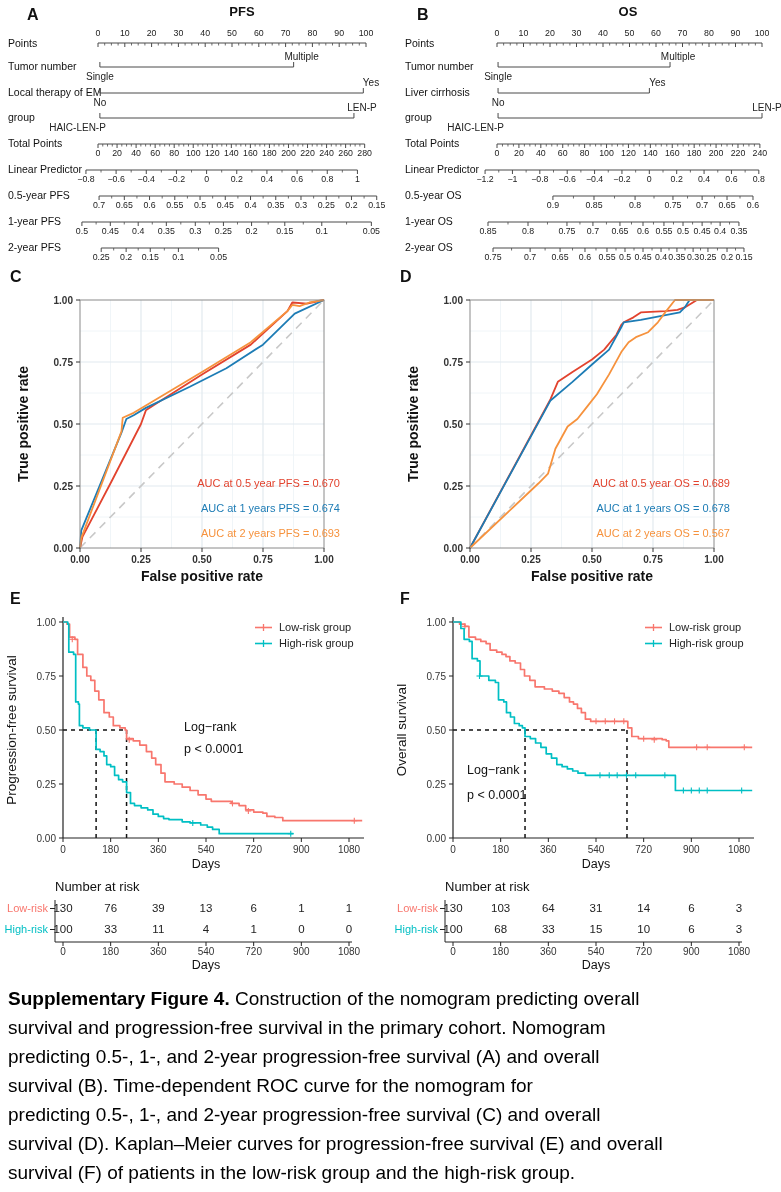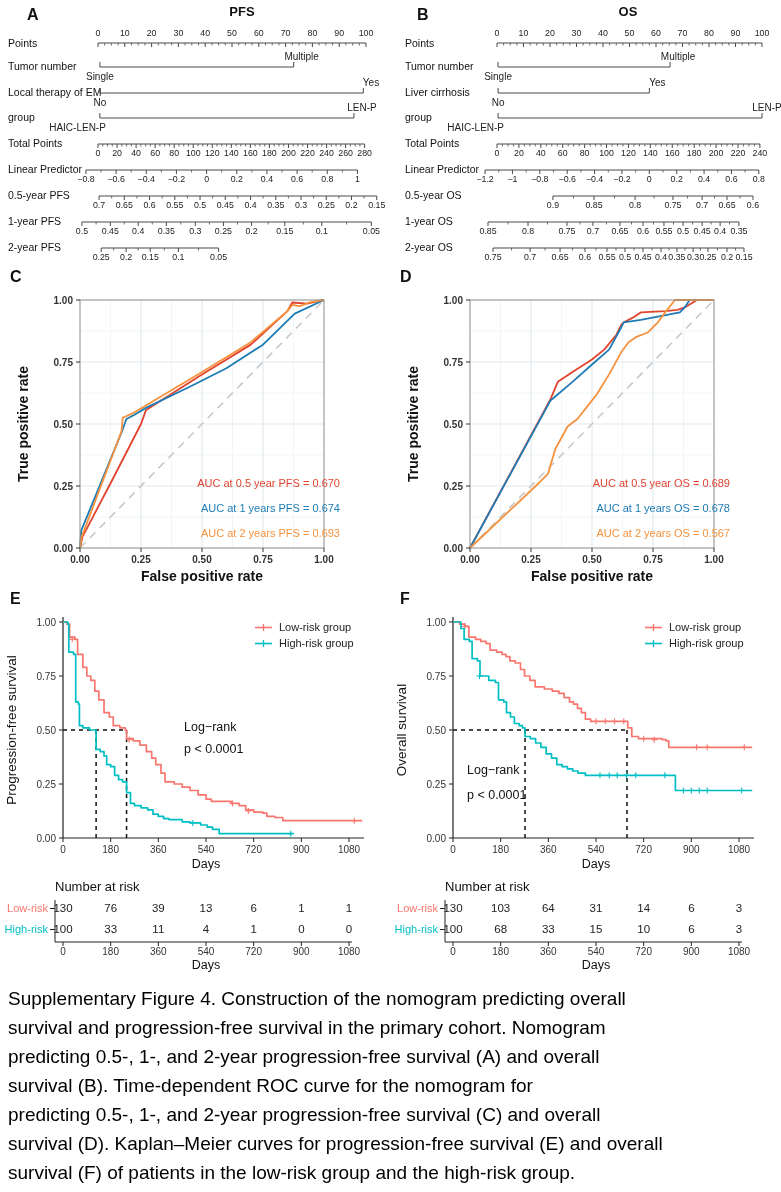--- a/index.html
+++ b/index.html
@@ -7,21 +7,21 @@
     width:781px;height:1192px;position:relative;background:#ffffff;
     font-family:"Liberation Sans","DejaVu Sans",sans-serif;
   }
   .panel{position:absolute;}
   svg{display:block;overflow:visible;}
   svg text{font-family:"Liberation Sans","DejaVu Sans",sans-serif;}
   .caption{
     position:absolute;left:8px;top:984px;width:766px;margin:0;
     font-size:19px;line-height:29px;color:#000;white-space:pre-line;
   }
-  .caption strong{font-weight:normal;margin-top:14px;}
+  .caption strong{font-weight:bold;margin-top:14px;}
 </style>
 </head>
 <body>
 
 <div>
 
   <div class="panel" style="left:0;top:0">
     <svg id="svg-A" width="390" height="268">
         <g>
           <text x="27" y="20" font-size="16" fill="#111111" text-anchor="start" font-weight="bold">A</text>

